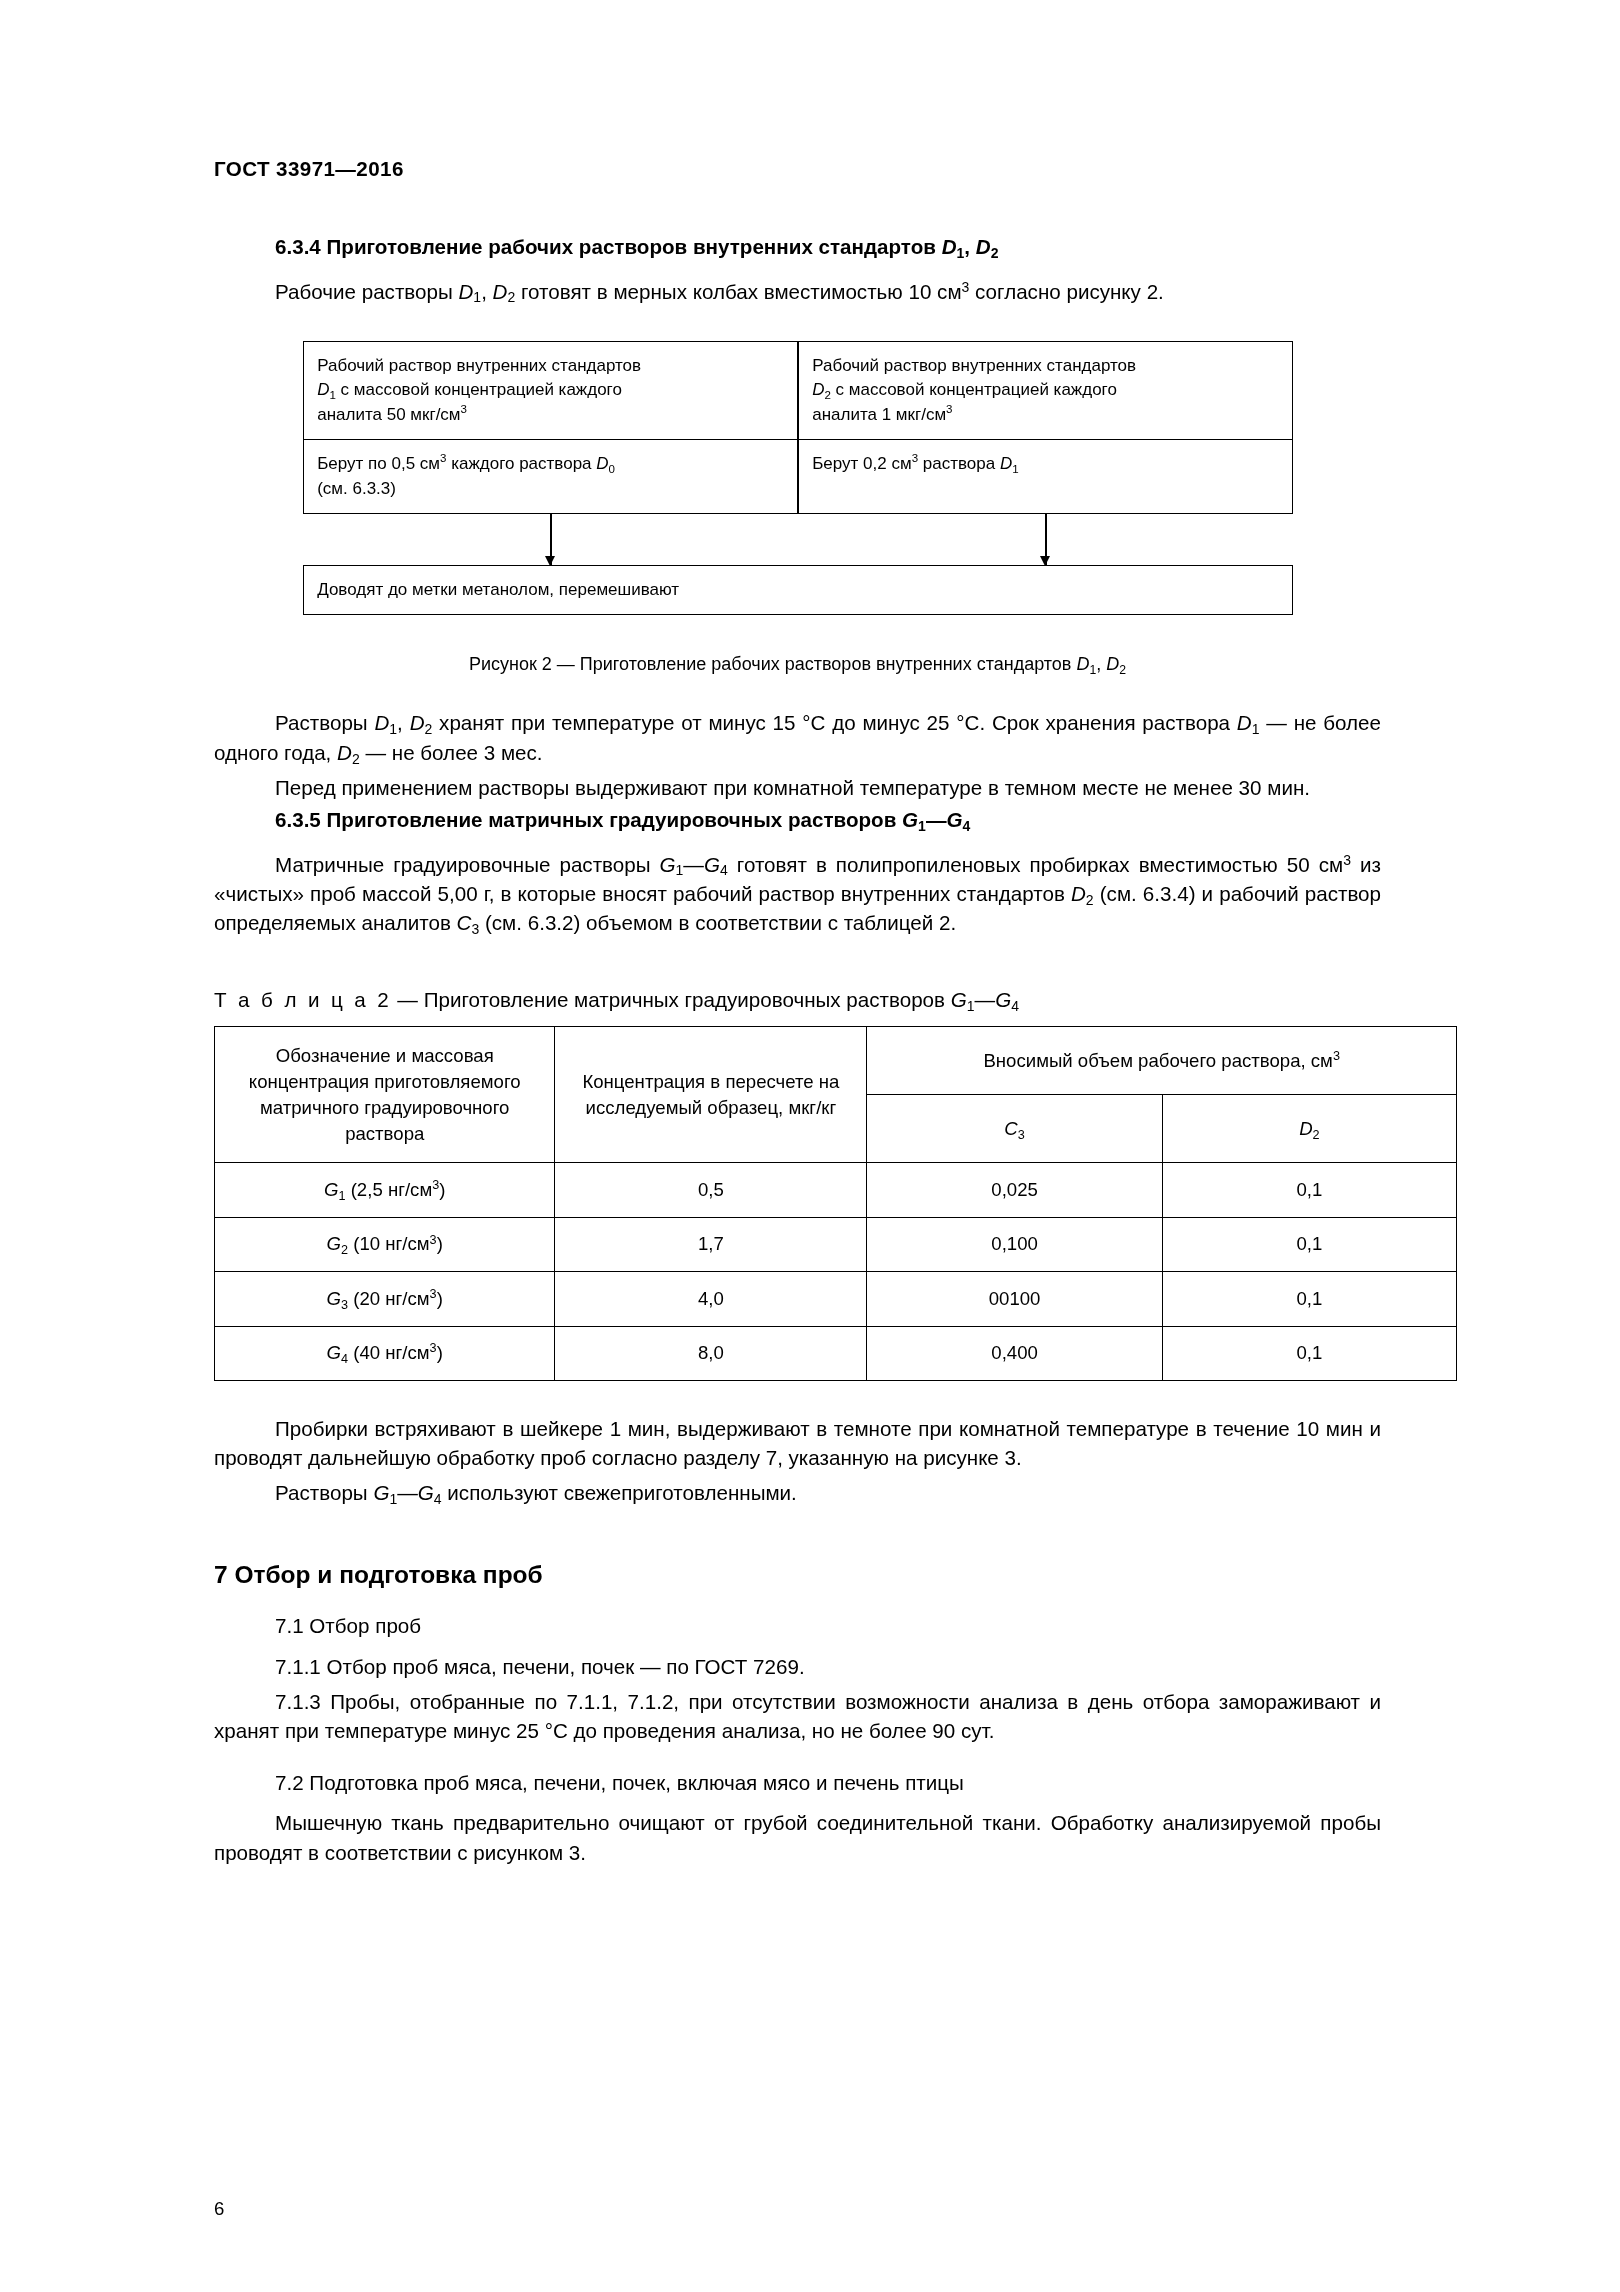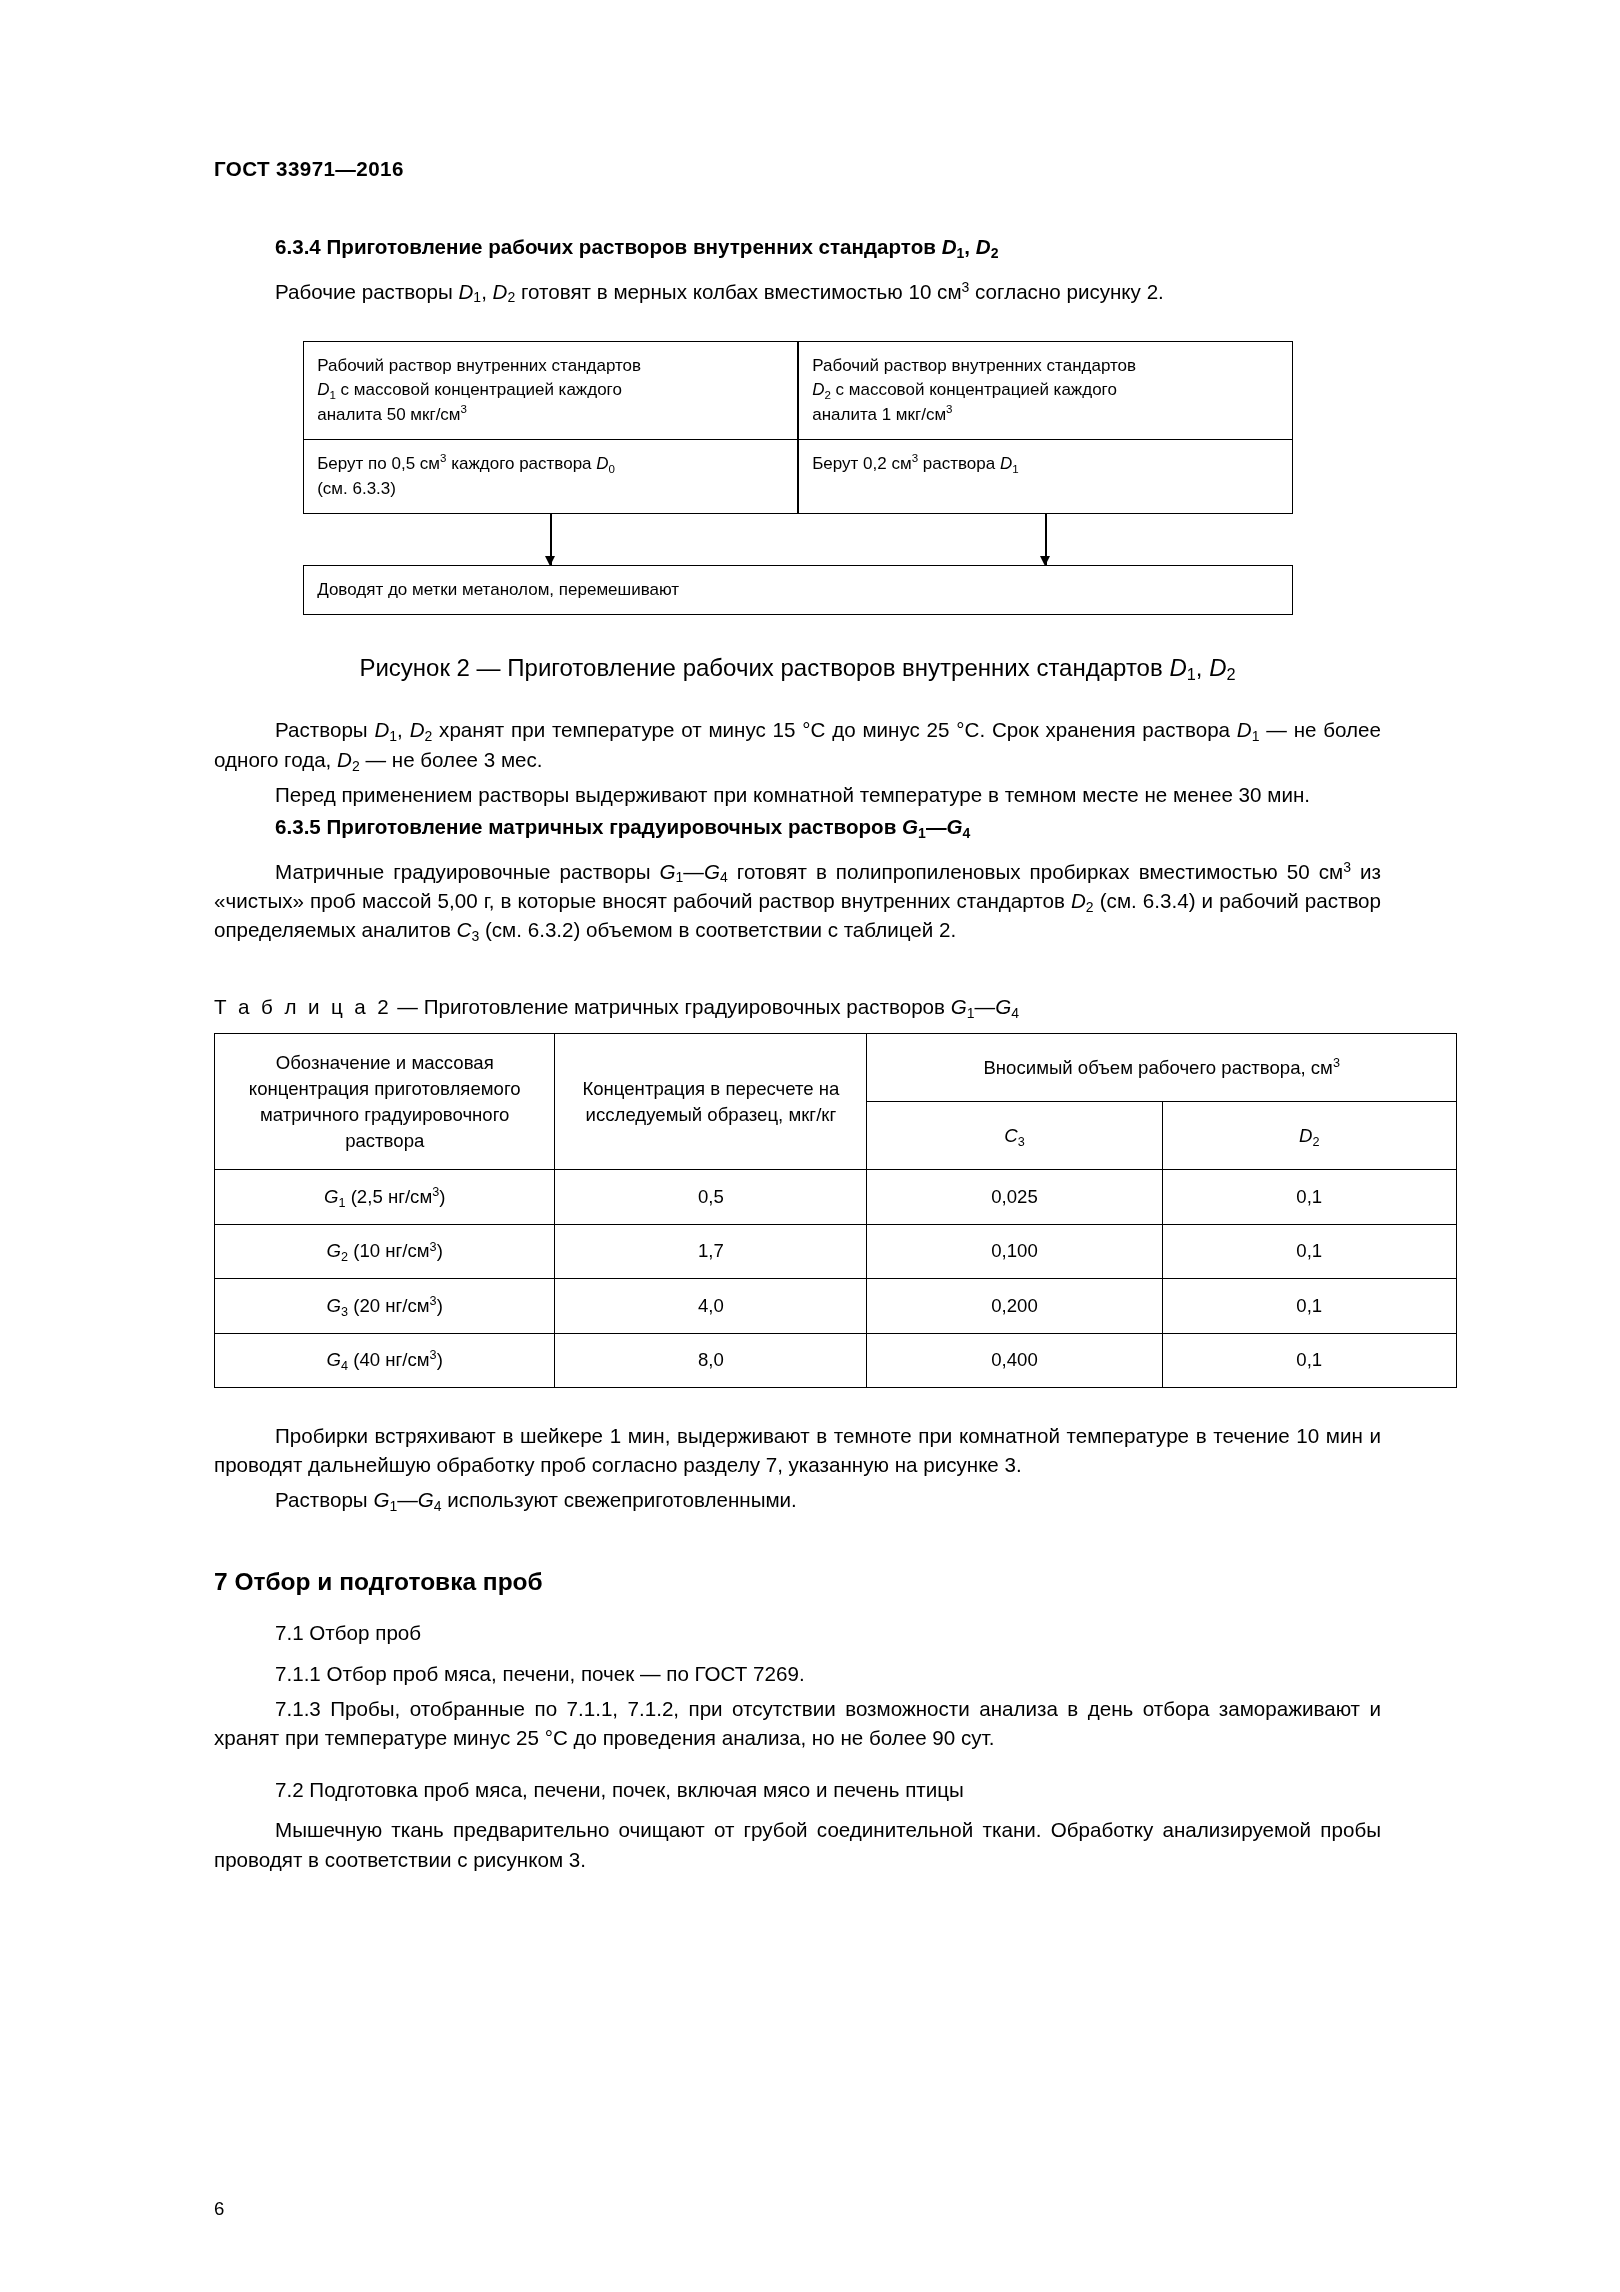--- a/index.html
+++ b/index.html
@@ -88,21 +88,21 @@
     border-right: 5.9px solid transparent;
     border-top: 10.8px solid #000;
   }
   .arrow.a1 { left: 25%; }
   .arrow.a2 { left: 75%; }
   .dbox.full {
     width: 100%;
   }
   .fig-caption {
     text-align: center;
-    font-size: 24px;
+    font-size: 18px;
     margin: 39px 0 0 0;
   }
 
   
   .table-title {
     font-size: 20.6px;
     margin: 51px 0 13.7px 0;
   }
   .table-title .spaced { letter-spacing: 2.9px; }
   table.t2 {
@@ -235,21 +235,21 @@
       </tr>
       <tr>
         <td class="body-cell"><span class="italic">G</span><sub>2</sub> (10 нг/см<sup>3</sup>)</td>
         <td class="body-cell">1,7</td>
         <td class="body-cell">0,100</td>
         <td class="body-cell">0,1</td>
       </tr>
       <tr>
         <td class="body-cell"><span class="italic">G</span><sub>3</sub> (20 нг/см<sup>3</sup>)</td>
         <td class="body-cell">4,0</td>
-        <td class="body-cell">0,200</td>
+        <td class="body-cell">00100</td>
         <td class="body-cell">0,1</td>
       </tr>
       <tr>
         <td class="body-cell"><span class="italic">G</span><sub>4</sub> (40 нг/см<sup>3</sup>)</td>
         <td class="body-cell">8,0</td>
         <td class="body-cell">0,400</td>
         <td class="body-cell">0,1</td>
       </tr>
     </tbody>
   </table>

